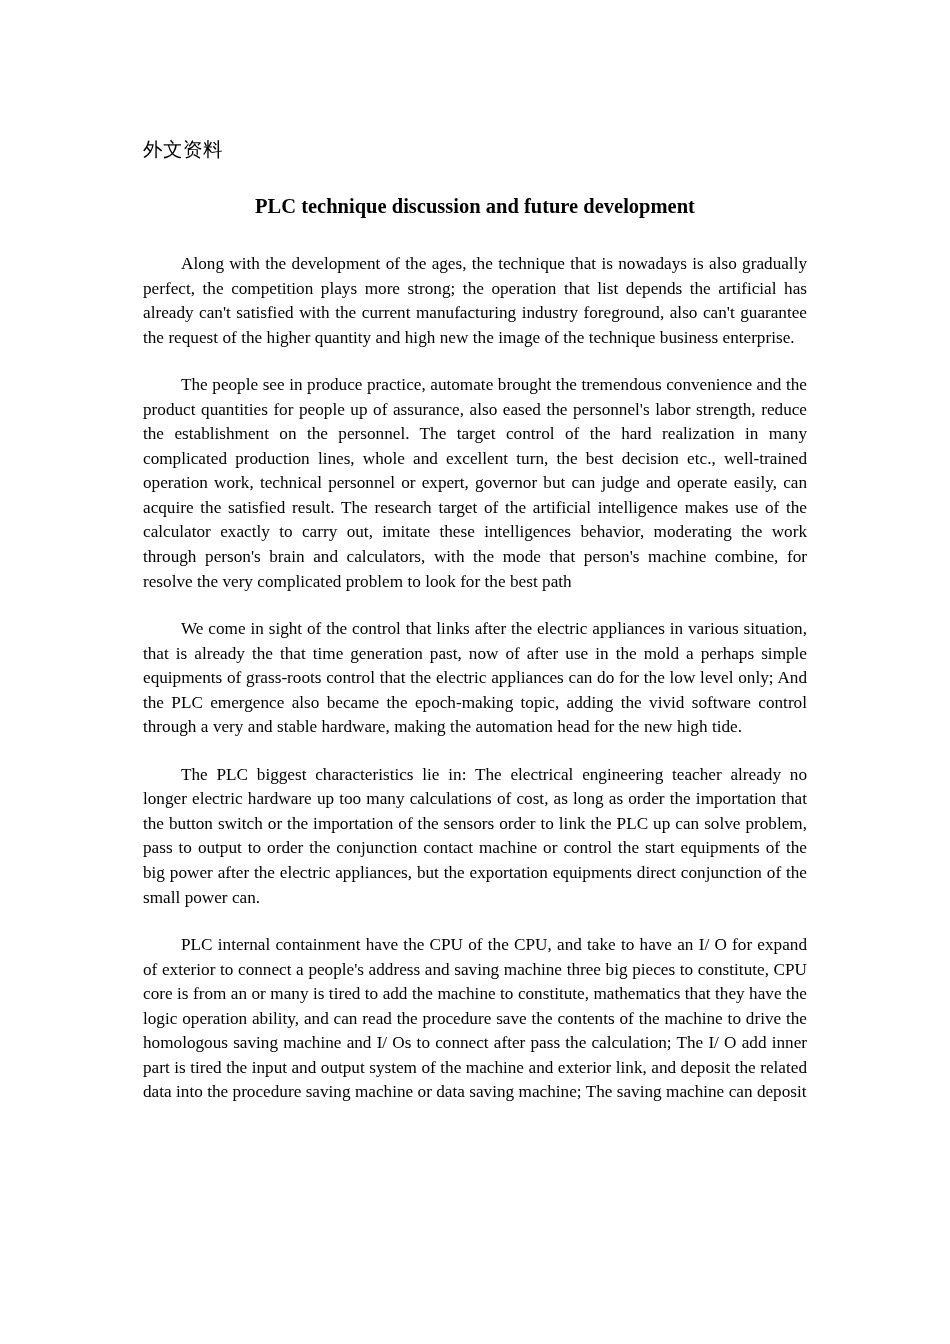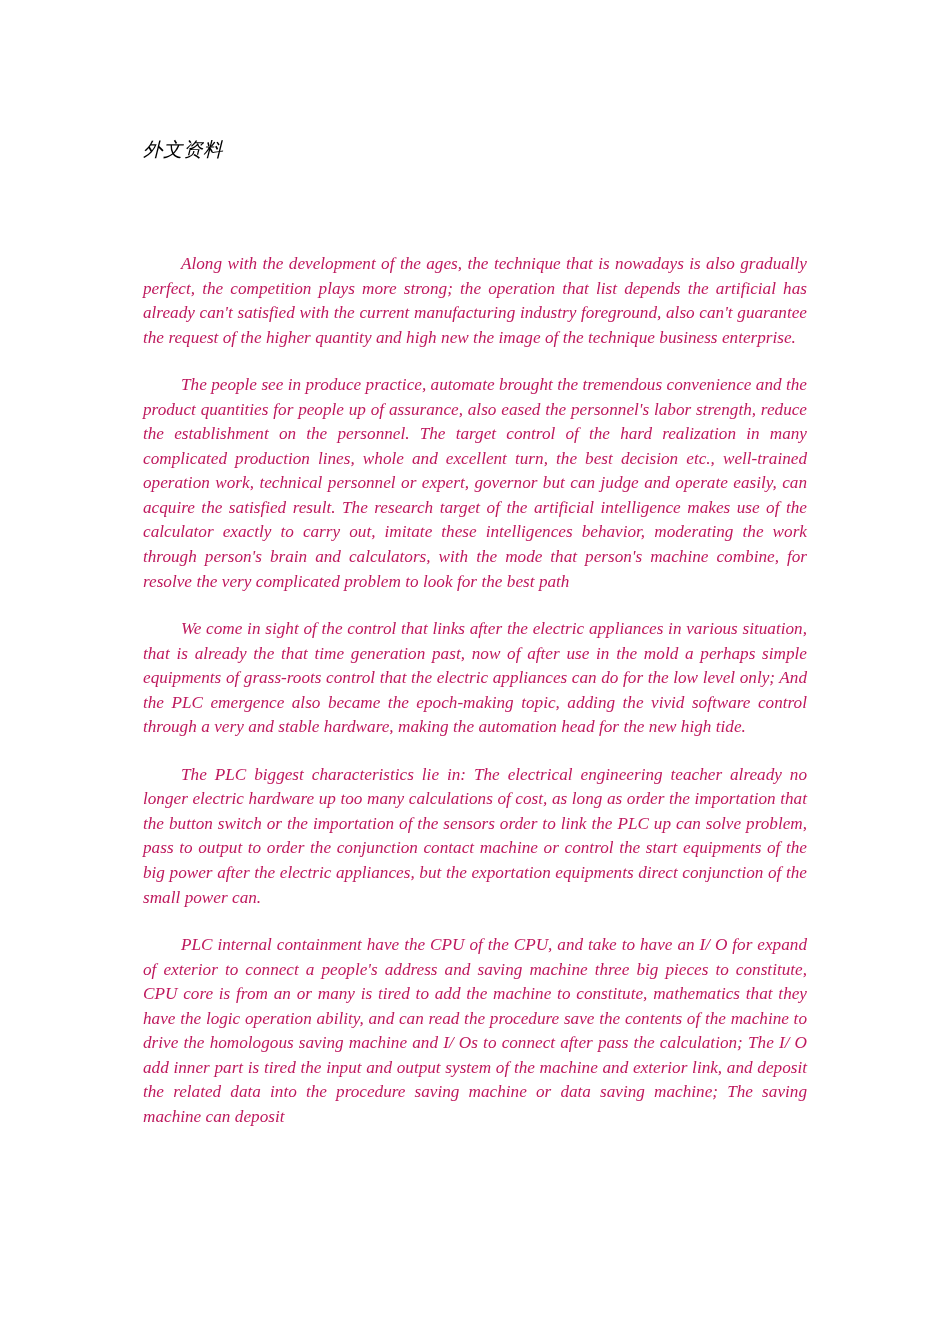--- a/index.html
+++ b/index.html
@@ -16,21 +16,20 @@
     color: #000000;
     -webkit-font-smoothing: antialiased;
   }
 
   .page {
     position: absolute;
     left: 143px;
     top: 0;
     width: 664px;
     height: 1116px;
-    font-style: italic;
   }
 
   .doc-header {
     margin: 0;
     padding: 0;
     position: absolute;
     top: 136px;
     left: 0;
     font-family: "DejaVu Sans", "Liberation Sans", sans-serif;
     font-size: 19.5px;
@@ -64,34 +63,35 @@
   }
 
   .para {
     margin: 0 0 23px 0;
     padding: 0;
     font-size: 17.2px;
     line-height: 24.55px;
     text-align: justify;
     text-justify: inter-word;
     text-indent: 38px;
-    color: #be185d;
+    color: #000000;
     word-spacing: 0.1px;
   }
   .para:last-child {
     margin-bottom: 8px;
   }
 </style>
 </head>
 <body>
 
 <div class="page">
 
   <div class="doc-header">外文资料</div>
 
+  <h1 class="doc-title">PLC technique discussion and future development</h1>
 
   <div class="body-copy">
     <p class="para">Along with the development of the ages, the technique that is nowadays is also gradually perfect, the competition plays more strong; the operation that list depends the artificial has already can't satisfied with the current manufacturing industry foreground, also can't guarantee the request of the higher quantity and high new the image of the technique business enterprise.</p>
     <p class="para">The people see in produce practice, automate brought the tremendous convenience and the product quantities for people up of assurance, also eased the personnel's labor strength, reduce the establishment on the personnel. The target control of the hard realization in many complicated production lines, whole and excellent turn, the best decision etc., well-trained operation work, technical personnel or expert, governor but can judge and operate easily, can acquire the satisfied result. The research target of the artificial intelligence makes use of the calculator exactly to carry out, imitate these intelligences behavior, moderating the work through person's brain and calculators, with the mode that person's machine combine, for resolve the very complicated problem to look for the best path</p>
     <p class="para">We come in sight of the control that links after the electric appliances in various situation, that is already the that time generation past, now of after use in the mold a perhaps simple equipments of grass-roots control that the electric appliances can do for the low level only; And the PLC emergence also became the epoch-making topic, adding the vivid software control through a very and stable hardware, making the automation head for the new high tide.</p>
     <p class="para">The PLC biggest characteristics lie in: The electrical engineering teacher already no longer electric hardware up too many calculations of cost, as long as order the importation that the button switch or the importation of the sensors order to link the PLC up can solve problem, pass to output to order the conjunction contact machine or control the start equipments of the big power after the electric appliances, but the exportation equipments direct conjunction of the small power can.</p>
     <p class="para">PLC internal containment have the CPU of the CPU, and take to have an I/ O for expand of exterior to connect a people's address and saving machine three big pieces to constitute, CPU core is from an or many is tired to add the machine to constitute, mathematics that they have the logic operation ability, and can read the procedure save the contents of the machine to drive the homologous saving machine and I/ Os to connect after pass the calculation; The I/ O add inner part is tired the input and output system of the machine and exterior link, and deposit the related data into the procedure saving machine or data saving machine; The saving machine can deposit</p>
   </div>
 
 </div>

